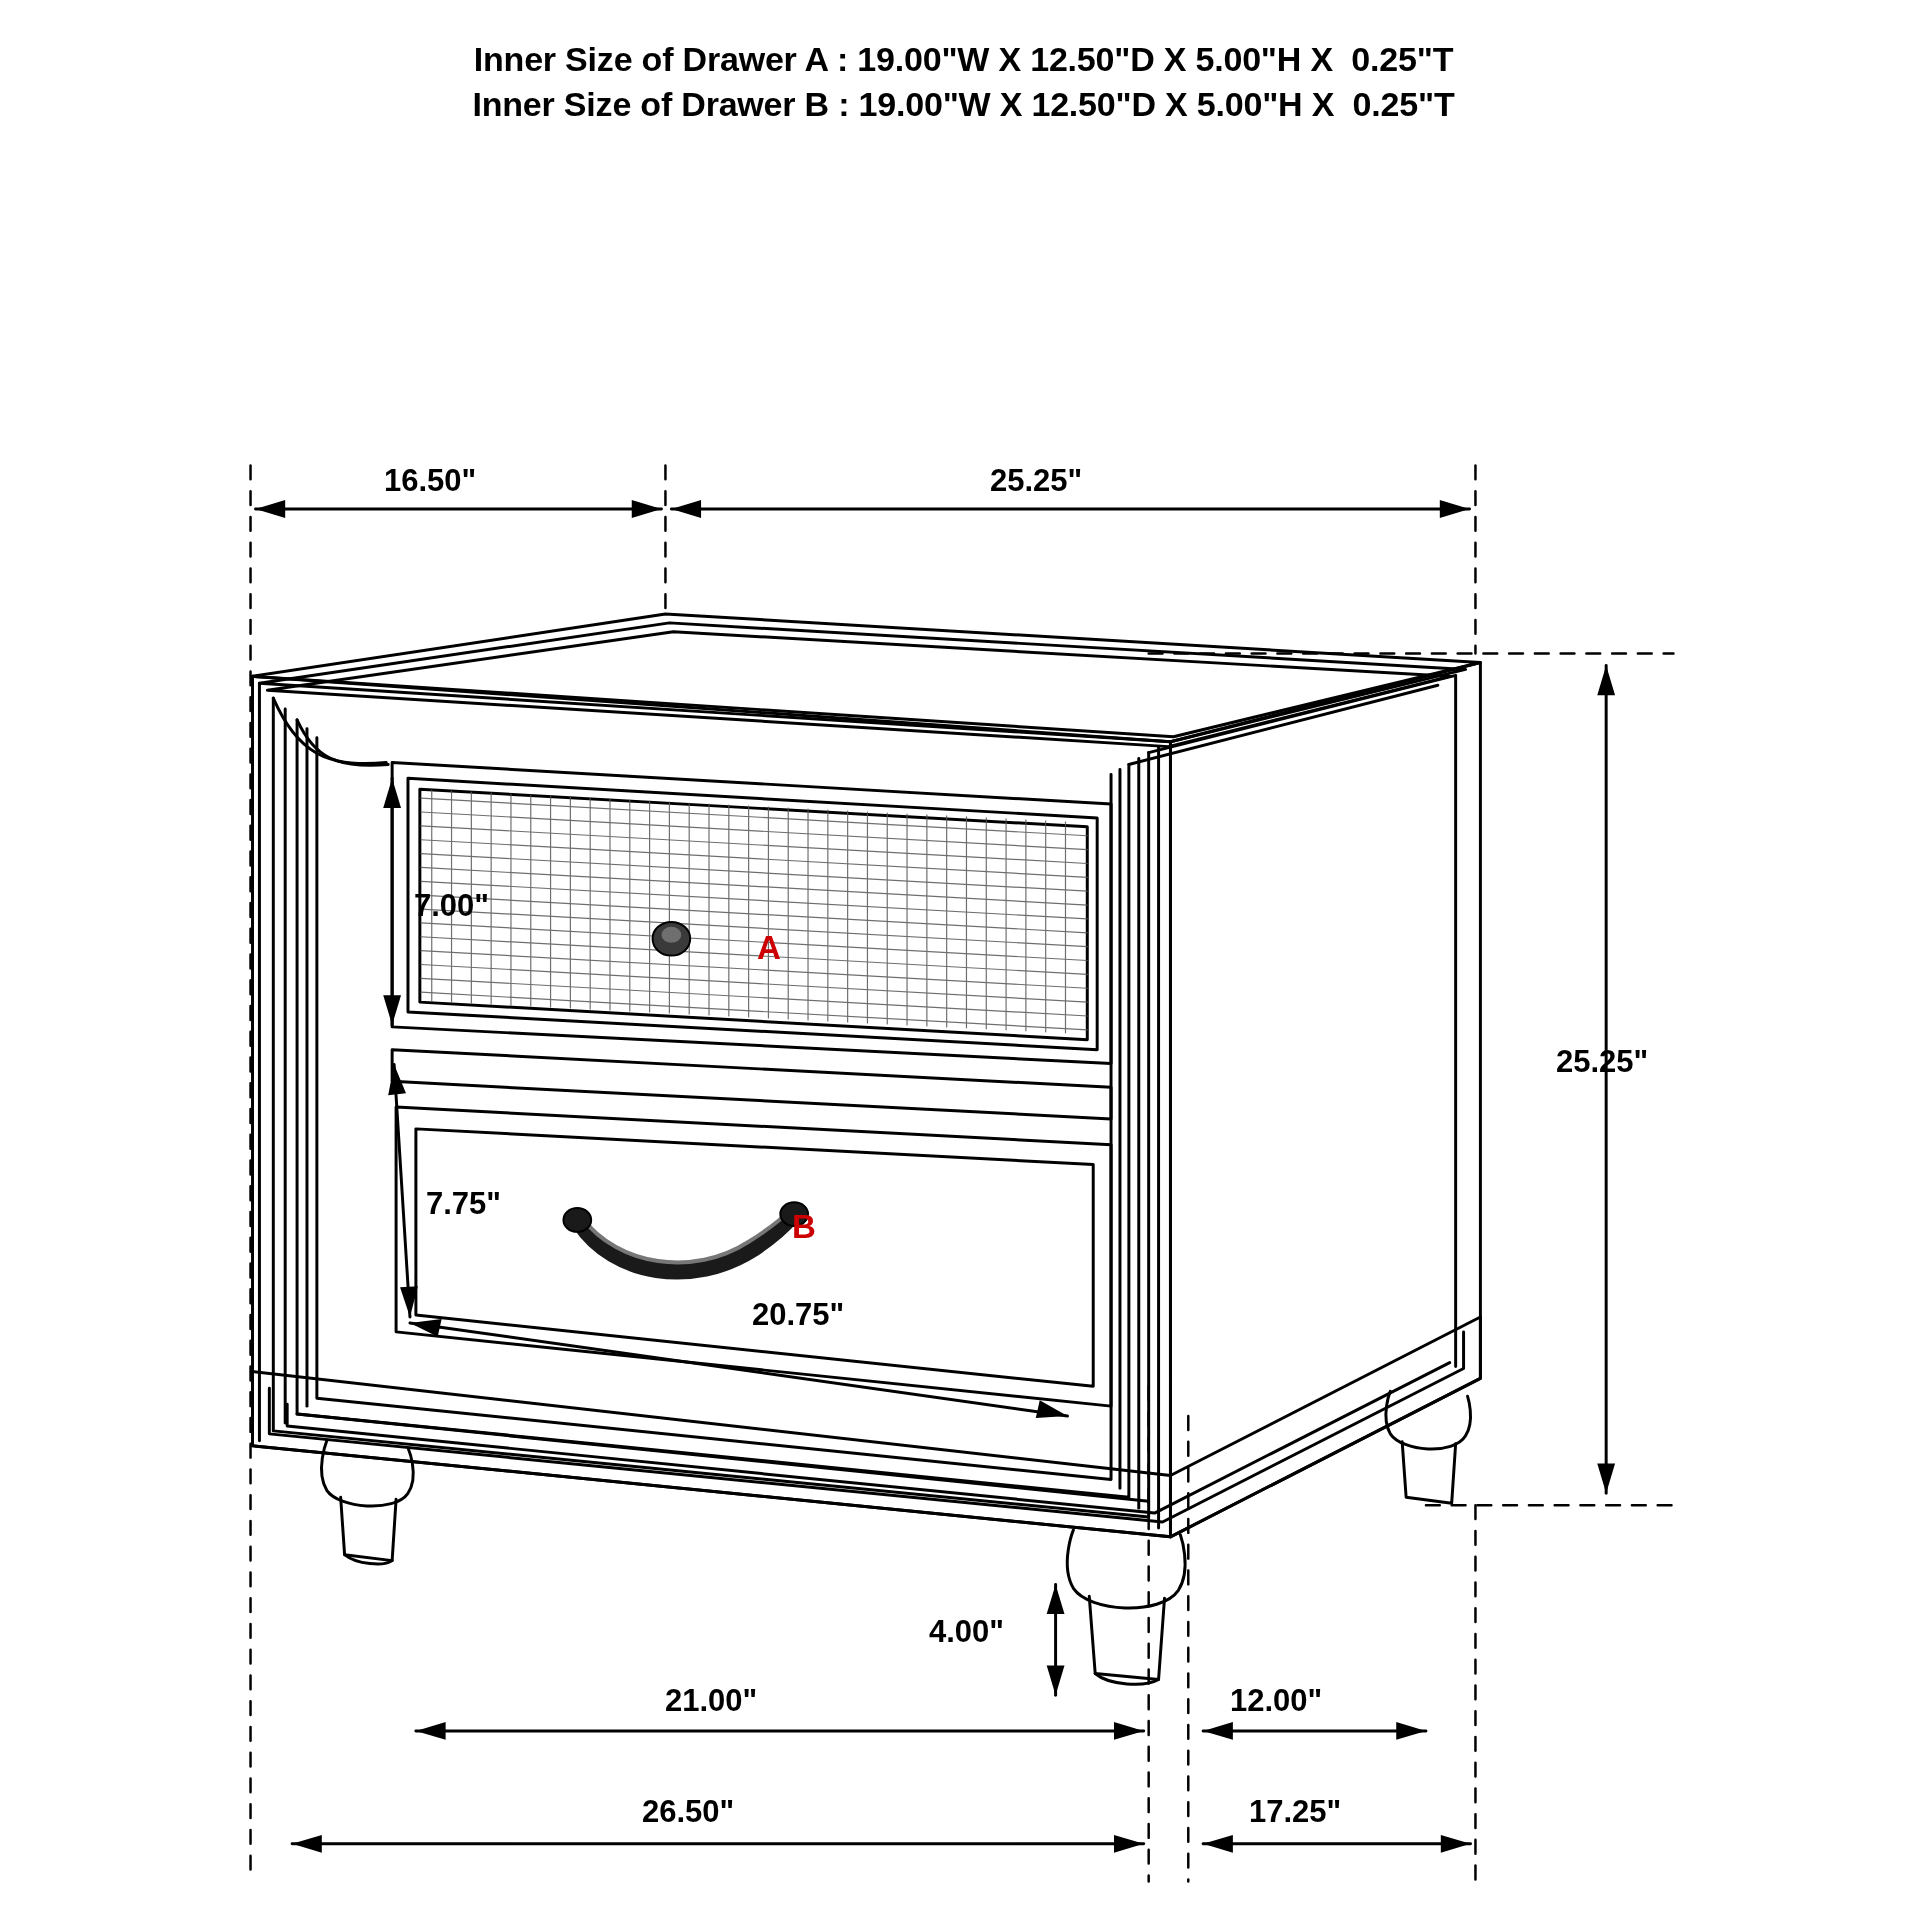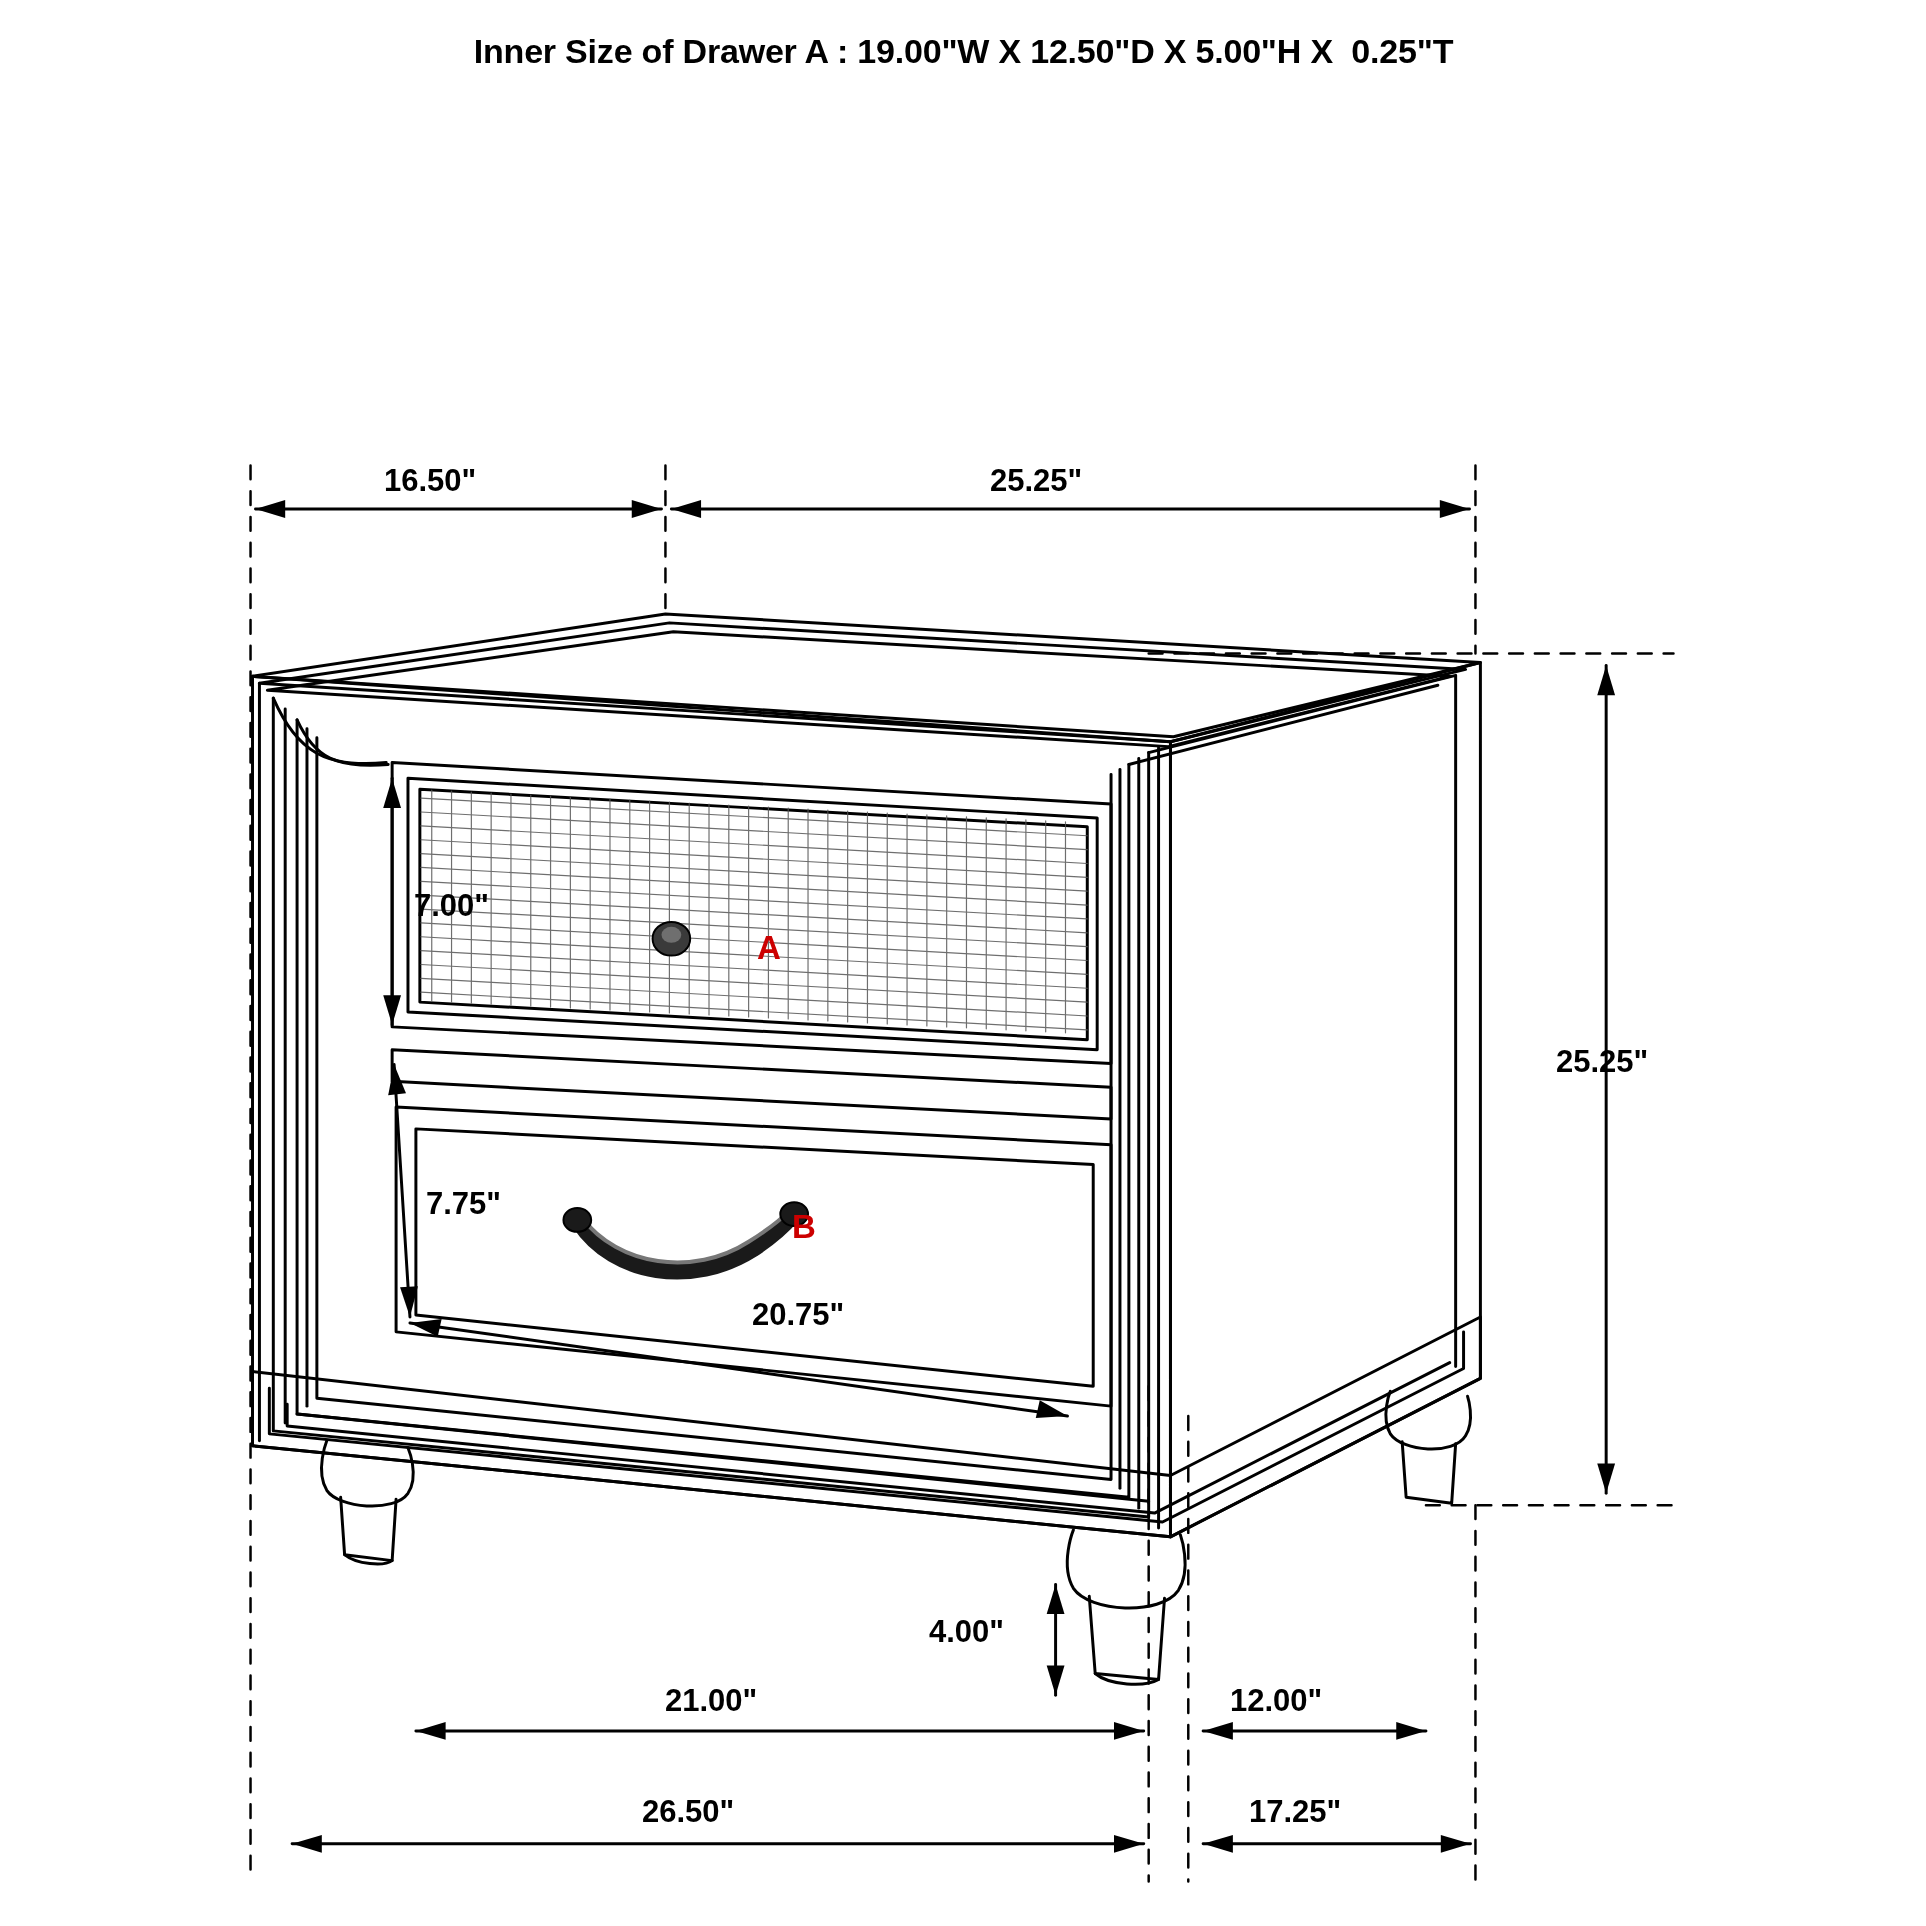--- a/index.html
+++ b/index.html
@@ -19,21 +19,21 @@
     position: absolute;
     left: 0;
     width: 1927px;
     text-align: center;
     font-weight: bold;
     font-size: 34px;
     color: #000000;
     letter-spacing: -0.2px;
     white-space: pre;
   }
-  #hdr-a { top: 32px; }
+  #hdr-a { top: 40px; }
   #hdr-b { top: 85px; }
 
   .dim-label {
     position: absolute;
     font-weight: bold;
     font-size: 31px;
     color: #000000;
     white-space: nowrap;
   }
   .dim-label.red { color: #cc0000; font-size: 33px; }
@@ -45,20 +45,21 @@
     width: 1927px;
     height: 1927px;
   }
 </style>
 </head>
 <body>
 
 <div id="page">
 
   <div class="hdr" id="hdr-a">Inner Size of Drawer A : 19.00"W X 12.50"D X 5.00"H X  0.25"T</div>
+  <div class="hdr" id="hdr-b">Inner Size of Drawer B : 19.00"W X 12.50"D X 5.00"H X  0.25"T</div>
 
   <svg id="art" viewBox="0 0 1946 1946">
     <g fill="none" stroke="#000000" stroke-width="3" stroke-linejoin="round" stroke-linecap="round">
 
       <g stroke-dasharray="14 12" stroke-width="2.5">
         <line x1="253" y1="470" x2="253" y2="1900"></line>
         <line x1="672" y1="470" x2="672" y2="620"></line>
         <line x1="1490" y1="470" x2="1490" y2="660"></line>
         <line x1="1160" y1="1400" x2="1160" y2="1900"></line>
         <line x1="1200" y1="1430" x2="1200" y2="1900"></line>

